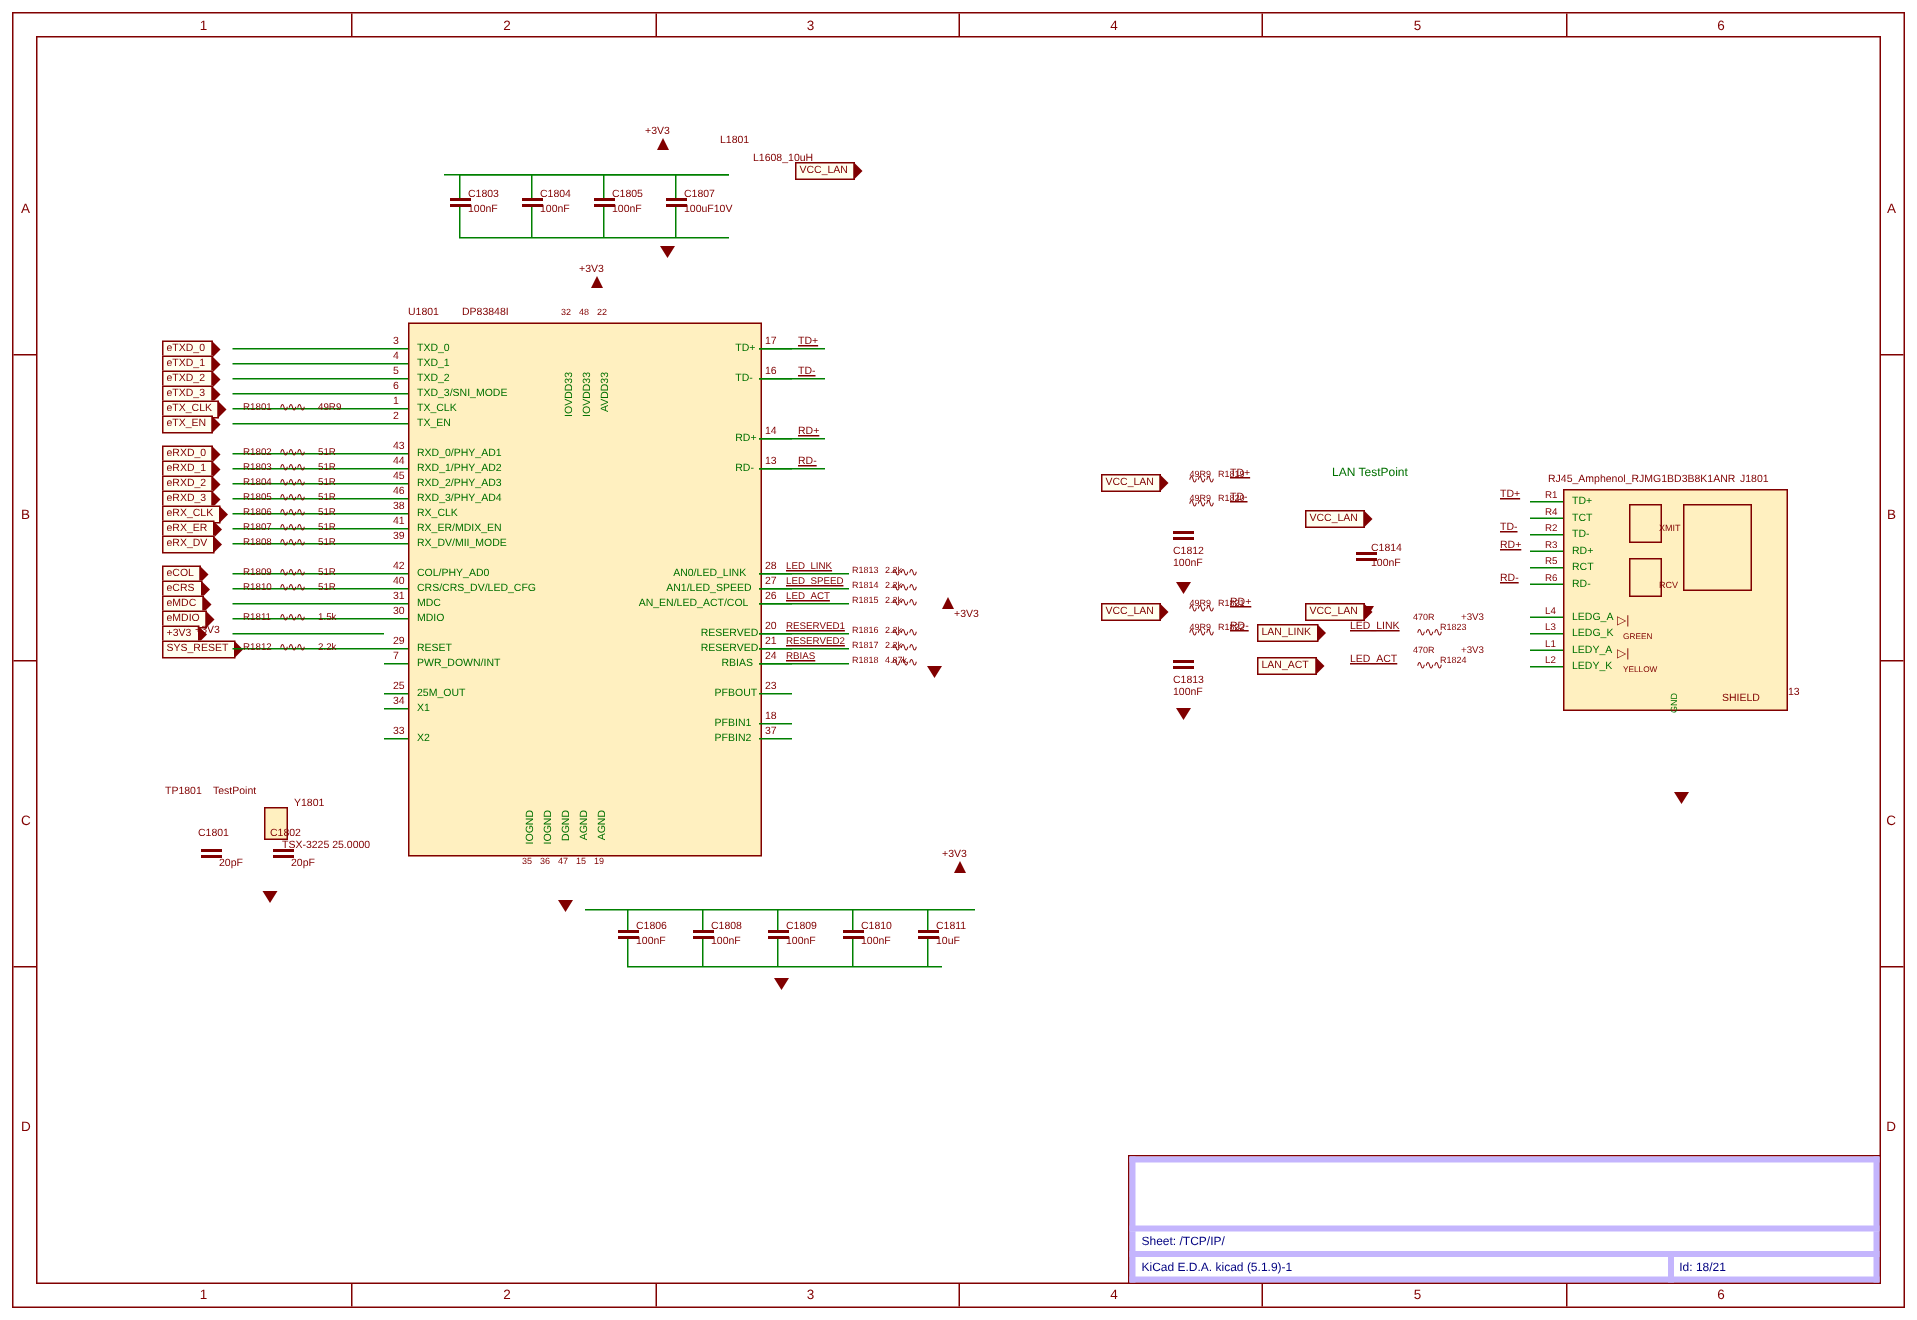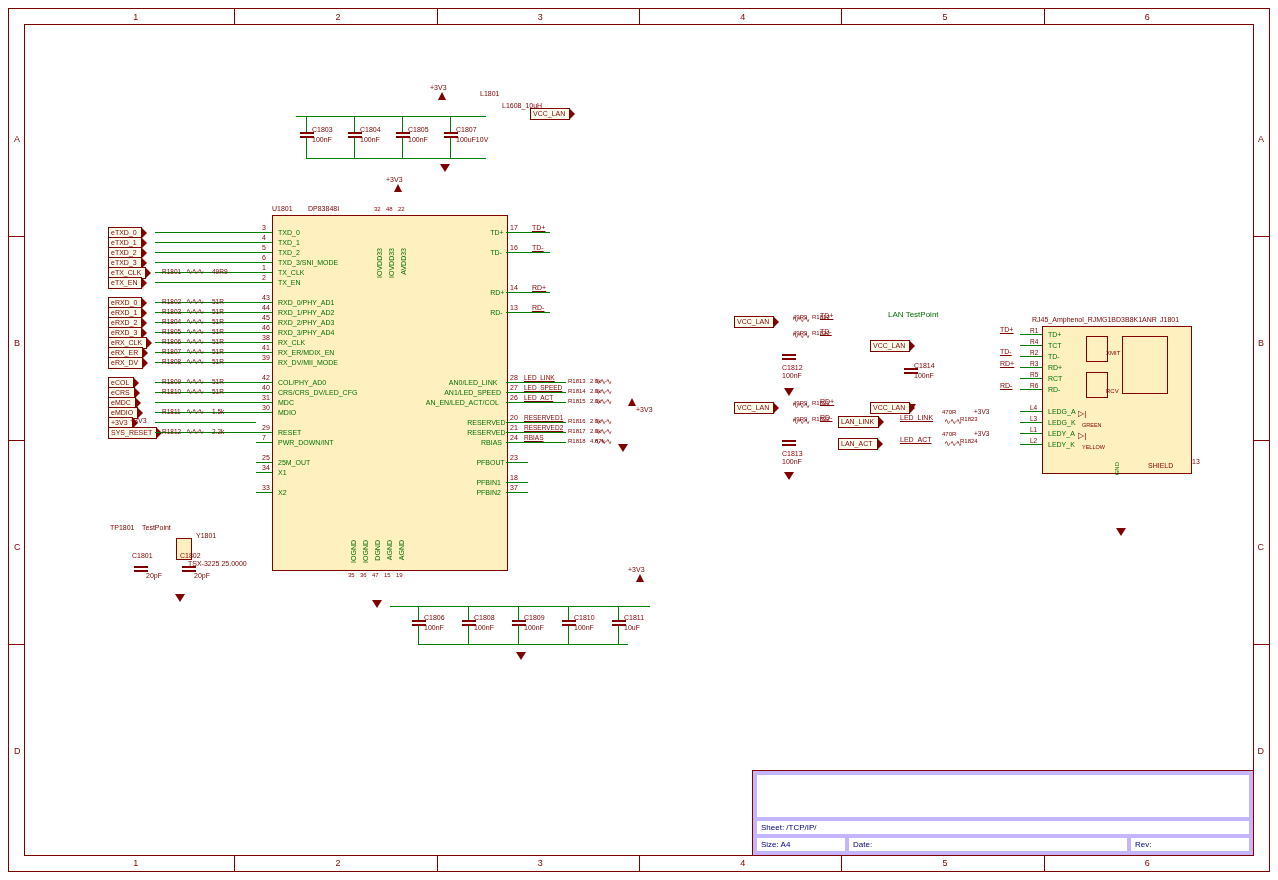--- a/index.html
+++ b/index.html
@@ -632,19 +632,18 @@
 <div class="title-block">
   <table style="width:100%; border-collapse:collapse;">
     <tbody>
         <tr>
           <td colspan="4" style="height:40px;"></td>
         </tr>
     <tr>
           <td colspan="4">Sheet: /TCP/IP/</td>
         </tr>
     <tr>
-      <td style="width:80px;">Size: A4</td>
-      <td colspan="2">Date:</td>
-      <td style="width:110px;">Rev:</td>
+      <td colspan="3">KiCad E.D.A.  kicad (5.1.9)-1</td>
+      <td>Id: 18/21</td>
     </tr>
   </tbody>
     </table>
 </div>
 
 </body></html>

